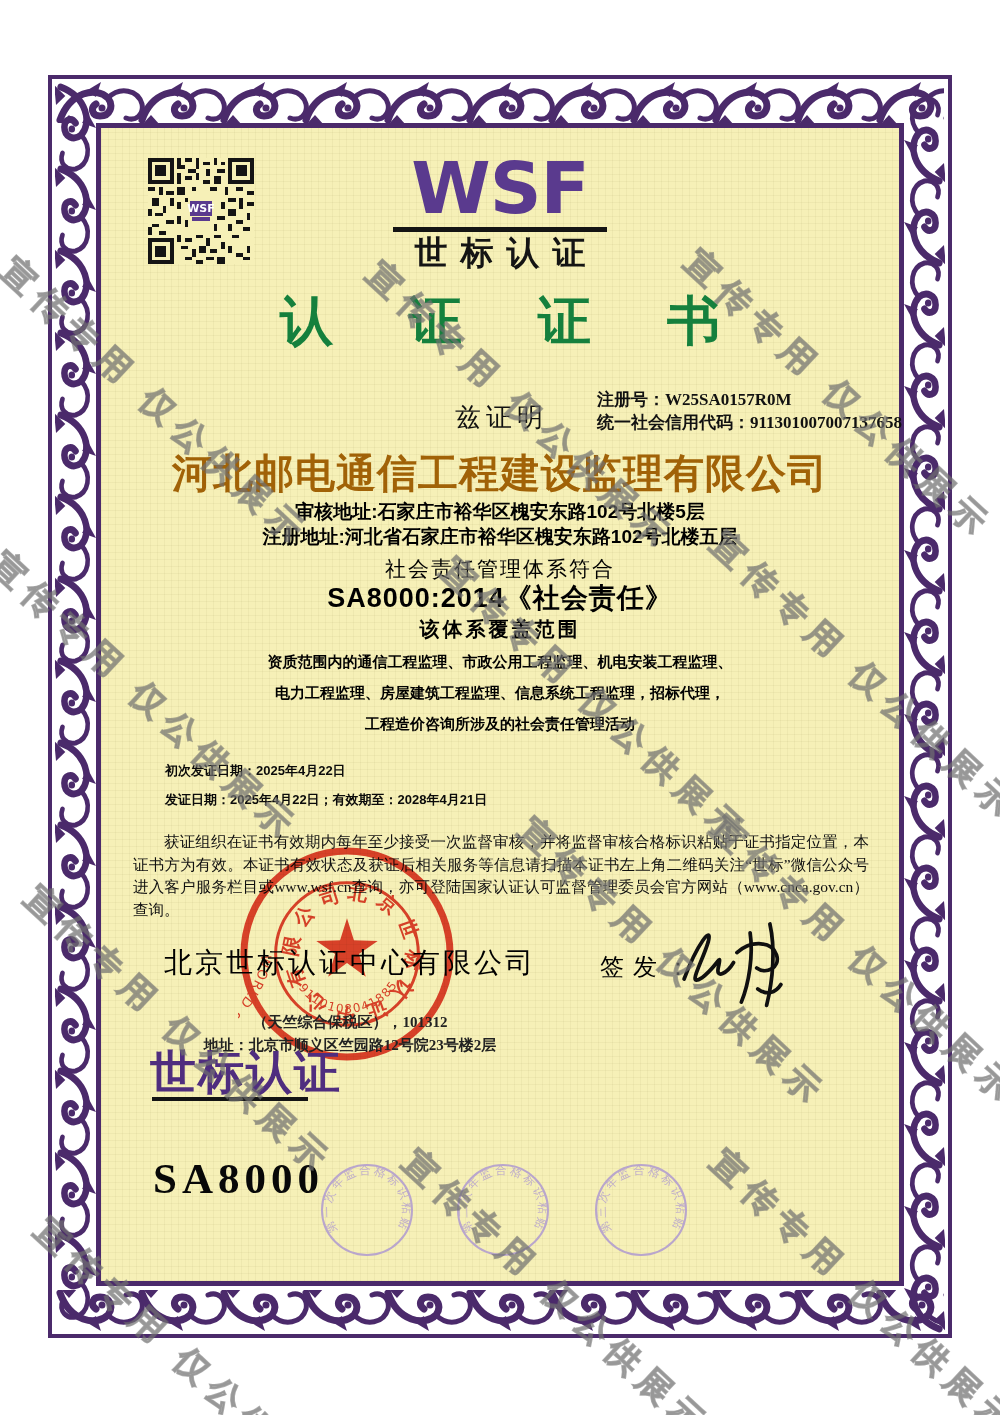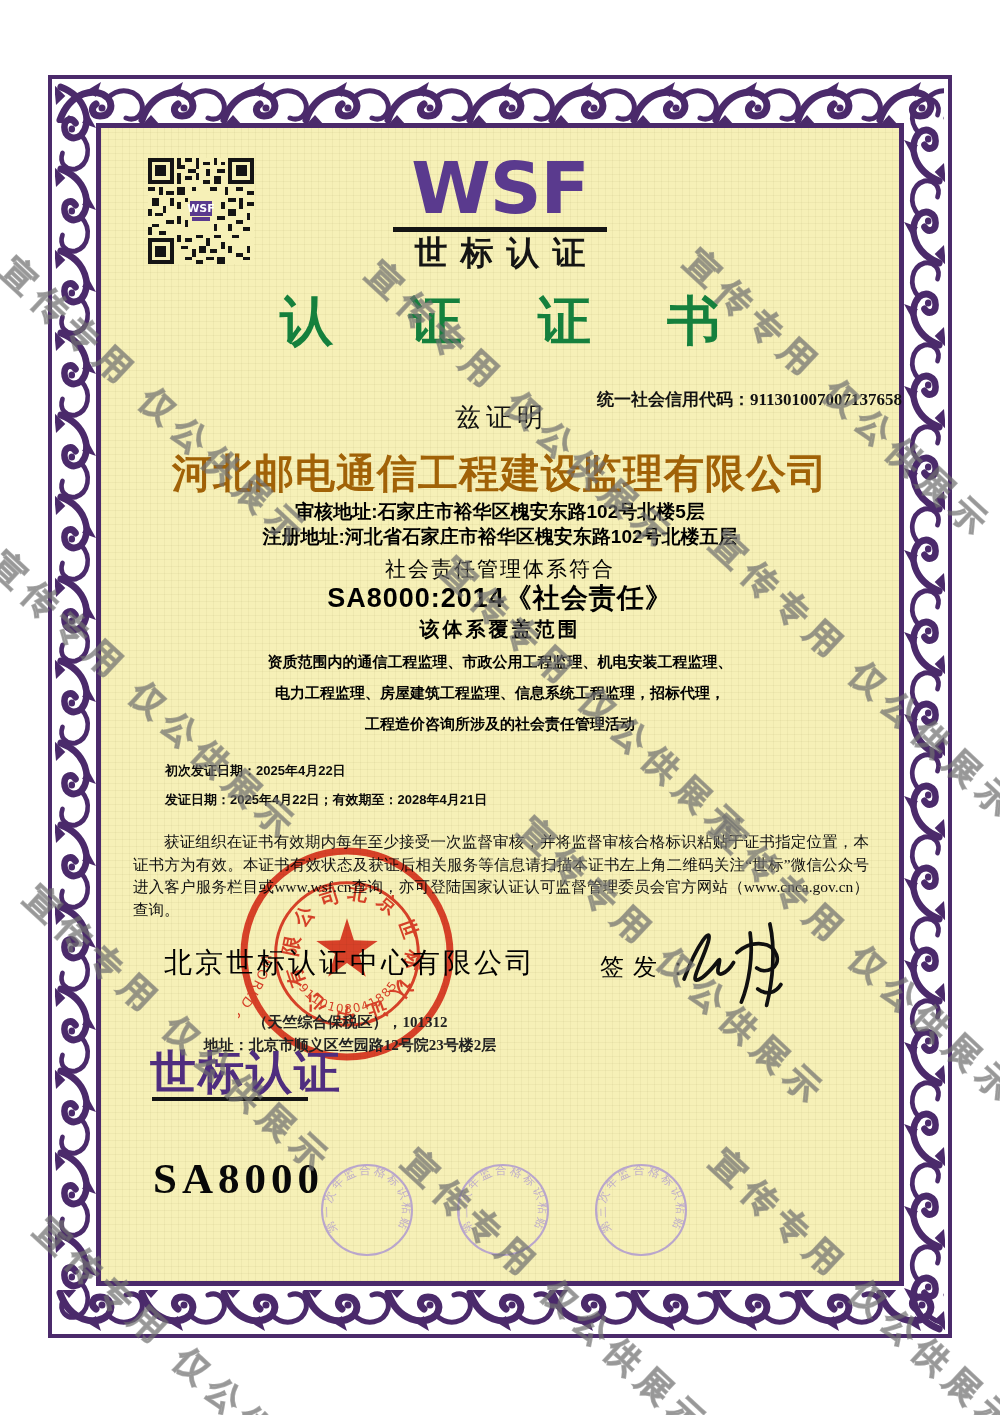--- a/index.html
+++ b/index.html
@@ -232,20 +232,21 @@
 <div class="abs center" style="top:152px">
   <div class="logo-wsf">WSF</div>
   <div class="logo-bar"></div>
   <div class="logo-cn">世标认证</div>
 </div>
 
 <div class="abs center title">认证证书</div>
 
 <div class="abs intro">兹证明</div>
 <div class="abs certnums">
+  <div>注册号：W25SA0157R0M</div>
   <div>统一社会信用代码：911301007007137658</div>
 </div>
 
 <div class="abs center company">河北邮电通信工程建设监理有限公司</div>
 <div class="abs center addr-line" style="top:499px">审核地址:石家庄市裕华区槐安东路102号北楼5层</div>
 <div class="abs center addr-line" style="top:524px">注册地址:河北省石家庄市裕华区槐安东路102号北楼五层</div>
 
 <div class="abs center sysline">社会责任管理体系符合</div>
 <div class="abs center standard">SA8000:2014《社会责任》</div>
 <div class="abs center scope-intro">该体系覆盖范围</div>

